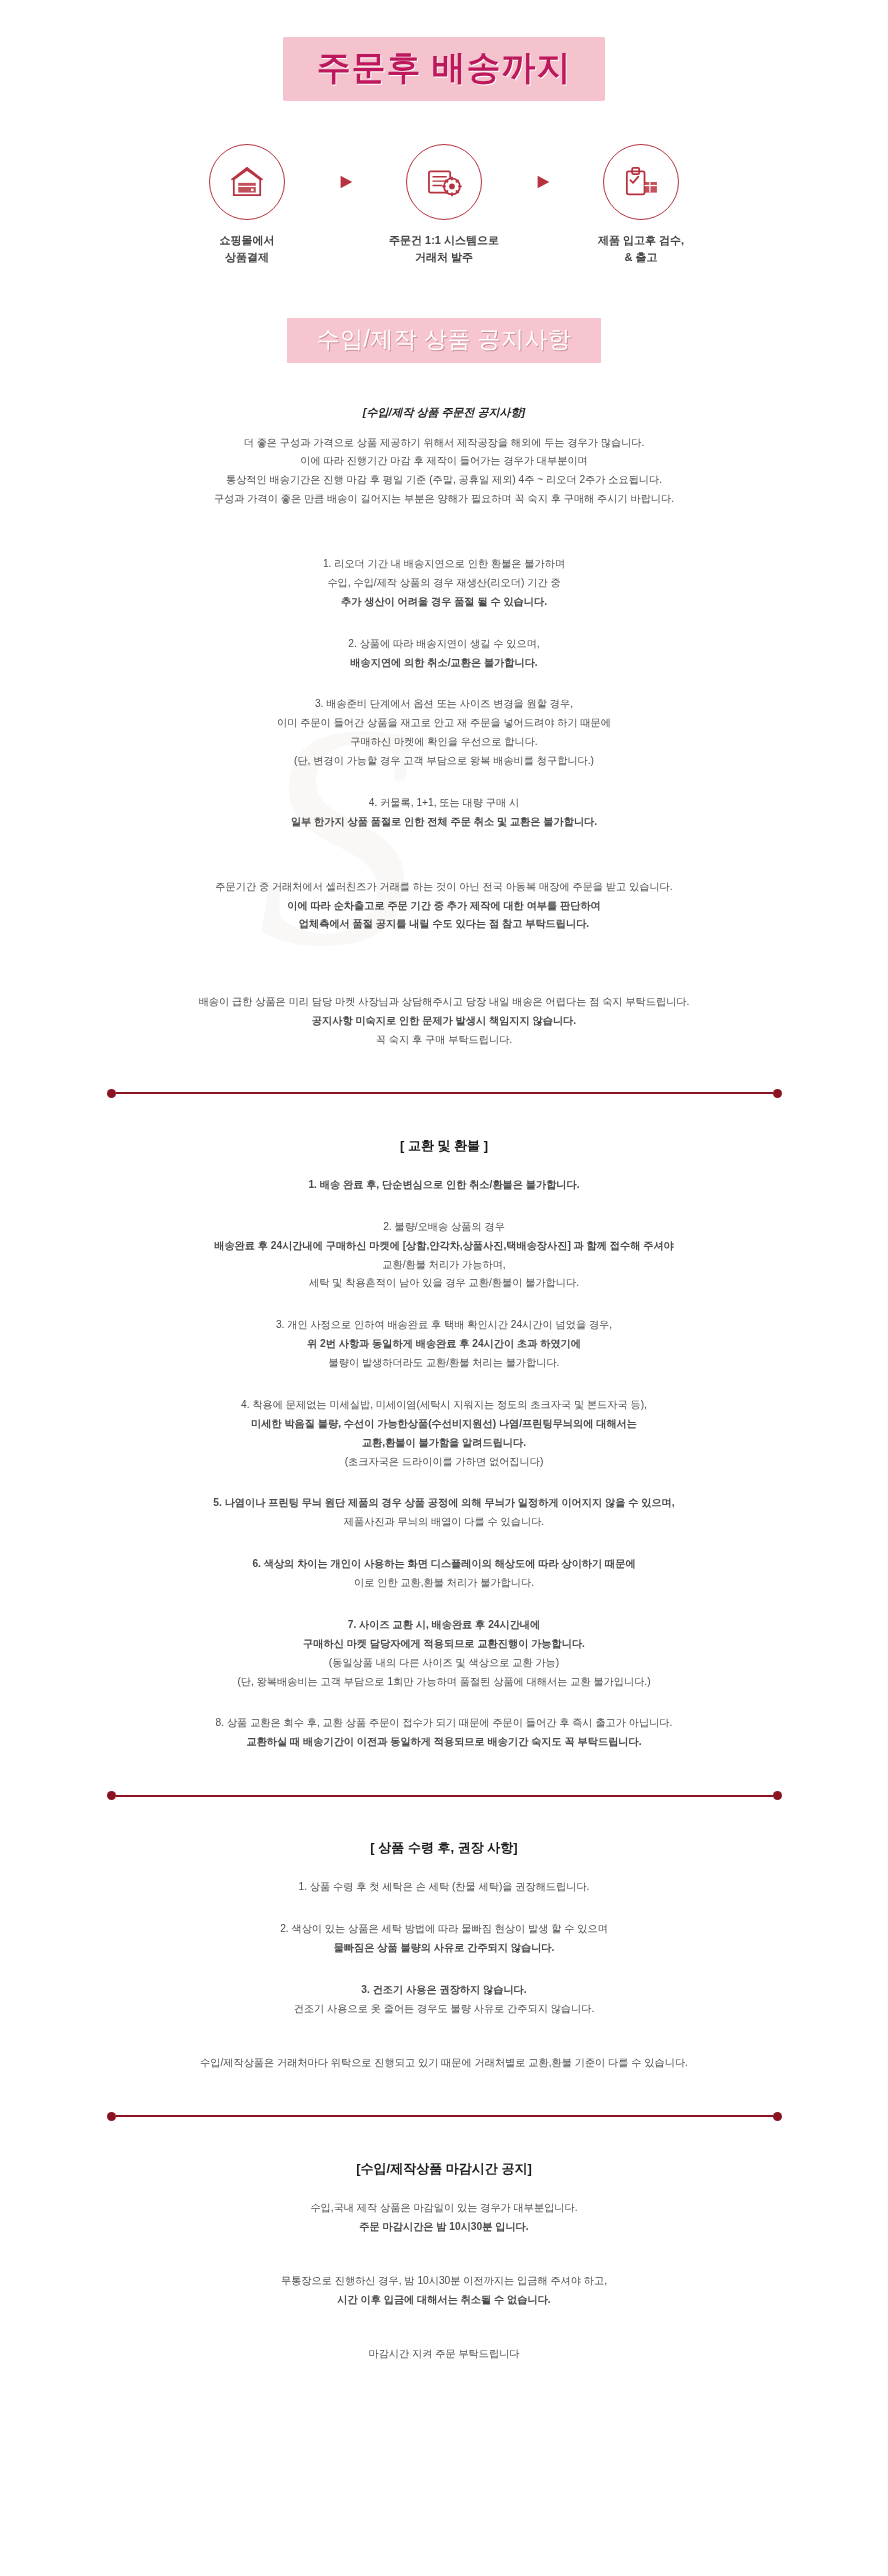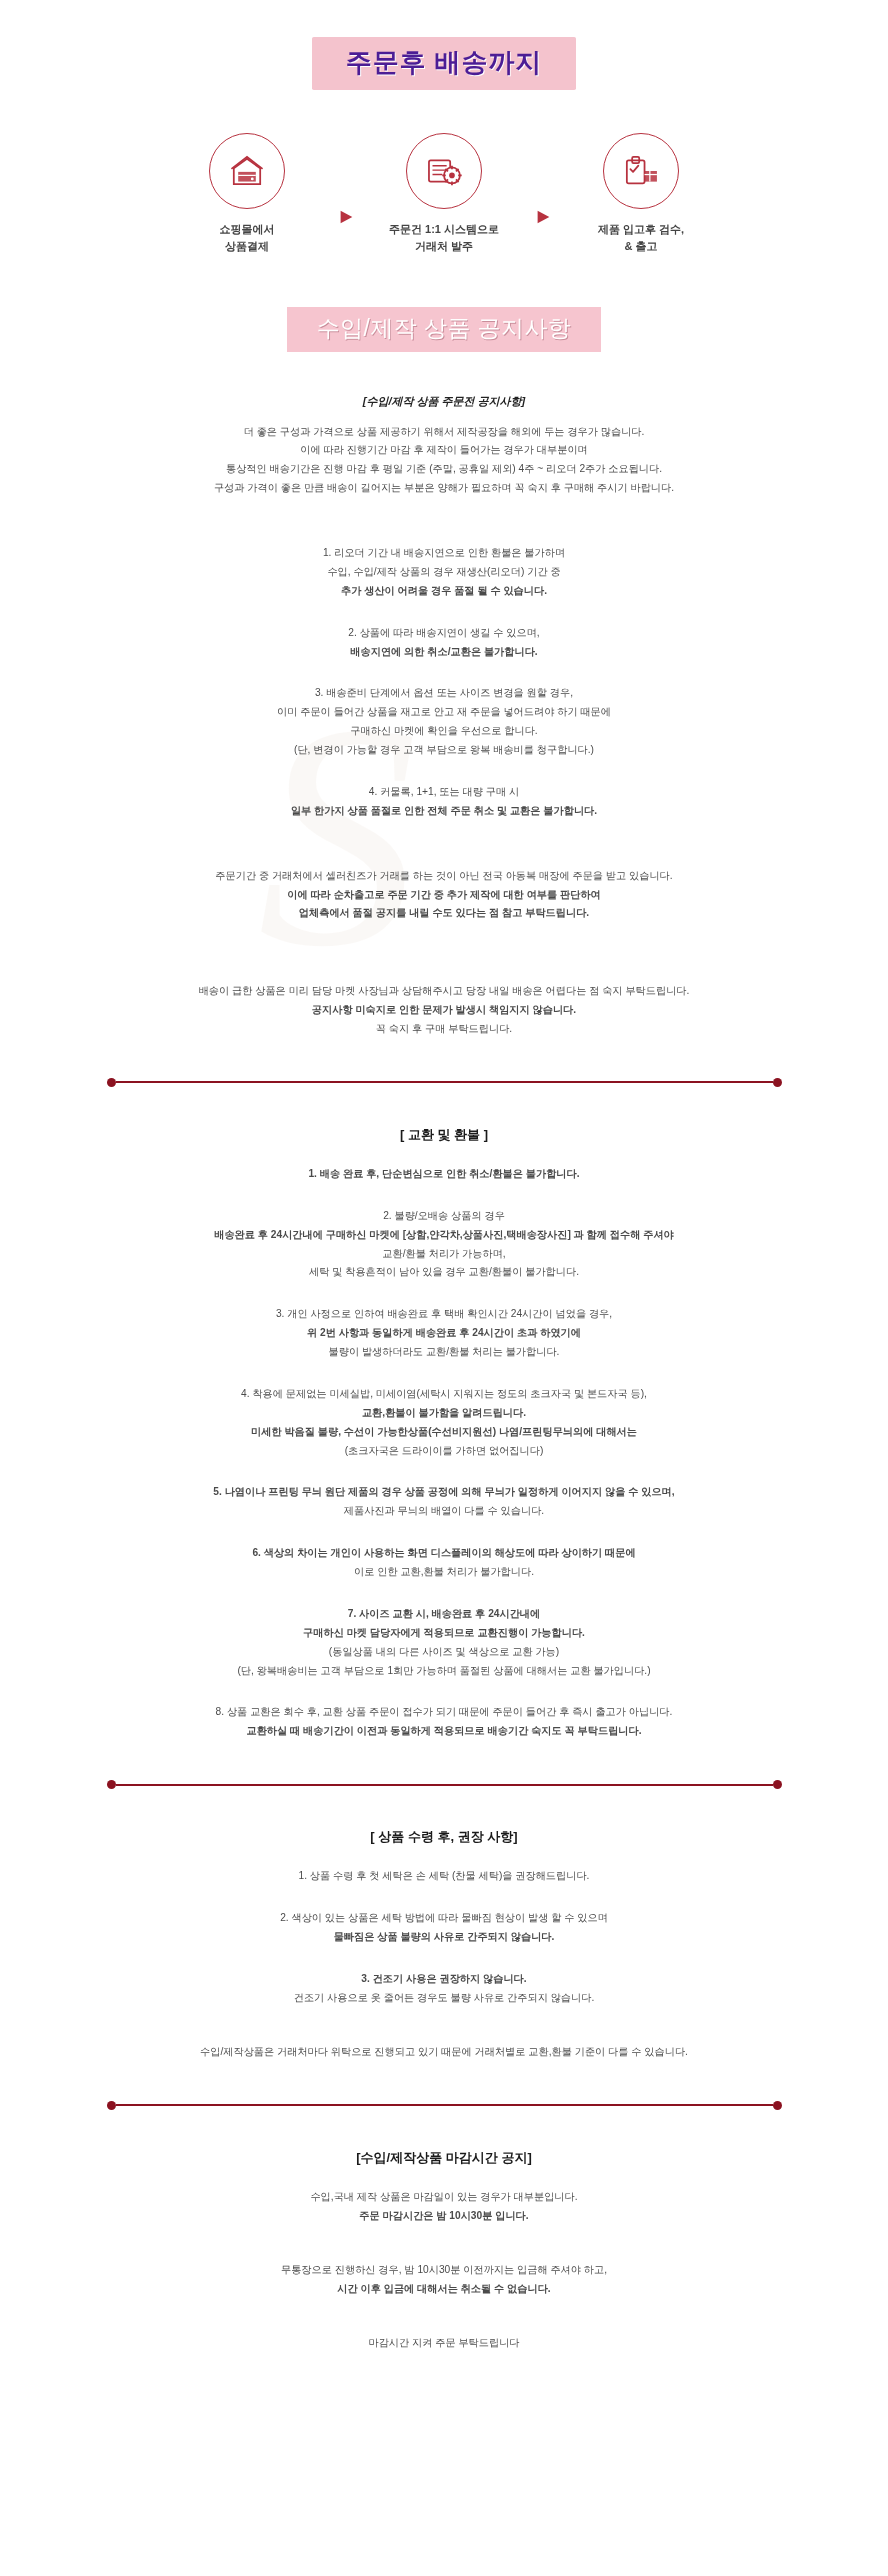--- a/index.html
+++ b/index.html
@@ -24,34 +24,34 @@
     text-align: center;
     padding-top: 37px;
   }
   .banner {
     display: inline-block;
     background: #f4c3cd;
     padding: 8px 34px 9.8px 34px;
     border-radius: 1.8px;
   }
   .banner-text {
-    font-size: 26px;
+    font-size: 34px;
     font-weight: bold;
     letter-spacing: 0.9px;
-    color: #4c1d95;
+    color: #be185d;
     text-shadow: 0.9px 0.9px 0 #fff;
     margin-top: 10px;
   }
 
   
   .process {
     margin-top: 43px;
     display: flex;
     justify-content: center;
-    align-items: flex-end;
+    align-items: flex-start;
     gap: 0;
   }
   .step {
     width: 160px;
     text-align: center;
   }
   .circle {
     width: 76px;
     height: 76px;
     border: 1.8px solid #b7323f;
@@ -336,22 +336,22 @@
     </div>
 
     <div class="block">
       <p>3. 개인 사정으로 인하여 배송완료 후 택배 확인시간 24시간이 넘었을 경우,</p>
       <p class="red">위 2번 사항과 동일하게 배송완료 후 24시간이 초과 하였기에</p>
       <p>불량이 발생하더라도 교환/환불 처리는 불가합니다.</p>
     </div>
 
     <div class="block">
       <p>4. 착용에 문제없는 미세실밥, 미세이염(세탁시 지워지는 정도의 초크자국 및 본드자국 등),</p>
+      <p class="red">미세한 박음질 불량, 수선이 가능한상품(수선비지원선) 나염/프린팅무늬의에 대해서는</p>
       <p class="red">교환,환불이 불가함을 알려드립니다.</p>
-      <p class="red">미세한 박음질 불량, 수선이 가능한상품(수선비지원선) 나염/프린팅무늬의에 대해서는</p>
       <p>(초크자국은 드라이이를 가하면 없어집니다)</p>
     </div>
 
     <div class="block">
       <p class="red">5. 나염이나 프린팅 무늬 원단 제품의 경우 상품 공정에 의해 무늬가 일정하게 이어지지 않을 수 있으며,</p>
       <p>제품사진과 무늬의 배열이 다를 수 있습니다.</p>
     </div>
 
     <div class="block">
       <p class="red">6. 색상의 차이는 개인이 사용하는 화면 디스플레이의 해상도에 따라 상이하기 때문에</p>

